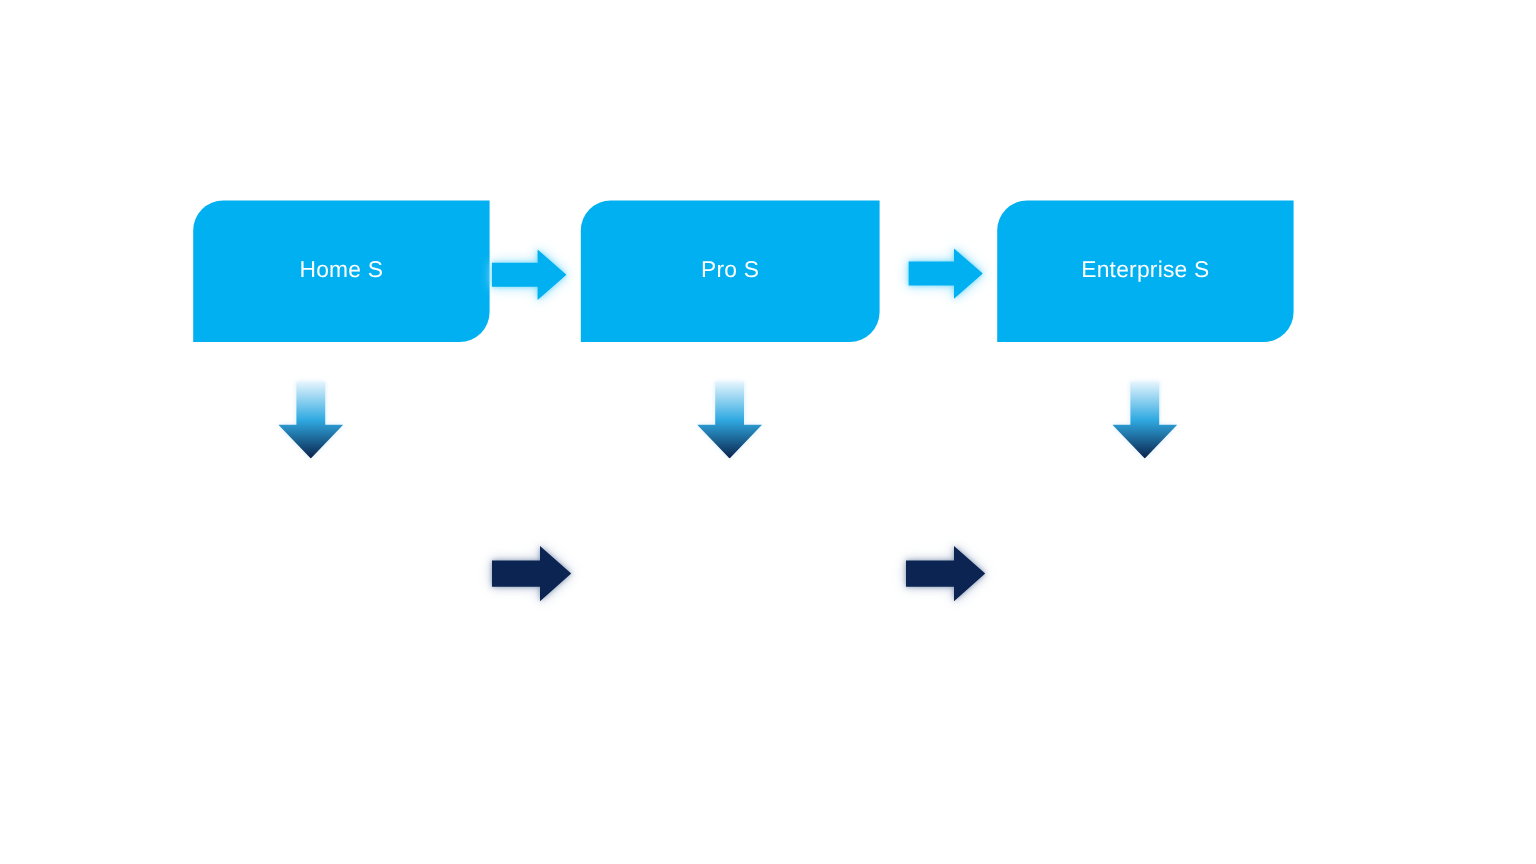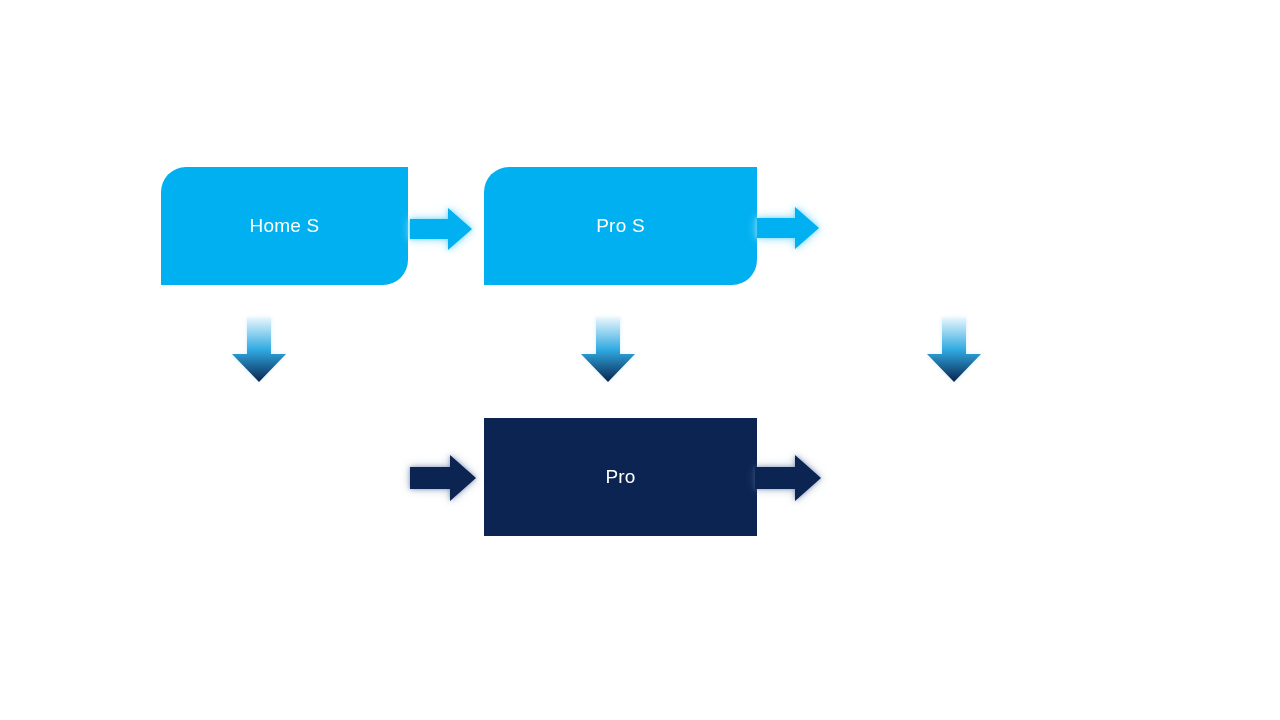--- a/index.html
+++ b/index.html
@@ -35,21 +35,21 @@
     background:var(--top-fill);
     top:167px;height:118px;
     border-radius:25px 0 25px 0;
   }
   .node-bottom{
     background:var(--navy-fill);
     top:418px;height:118px;
     border-radius:0;
   }
   .pos-a{left:141px;width:247px;margin-left:20px;}
-  .pos-b{left:484px;width:273px;justify-content:center;}
+  .pos-b{left:484px;width:249px;justify-content:center;}
   .pos-c{left:831px;width:247px;}
   .arrow{position:absolute;display:block;}
   .arrow-right-top{
     filter:drop-shadow(0 0 2px rgba(120,216,250,0.95)) drop-shadow(0 0 5px rgba(150,225,251,0.8));
   }
   .arrow-right-bottom{
     filter:drop-shadow(0 0 2px rgba(70,95,140,0.55)) drop-shadow(0 0 5px rgba(100,125,165,0.4));
   }
   .arrow-down{
     filter:drop-shadow(0 0 2px rgba(140,200,240,0.35));
@@ -72,24 +72,24 @@
       </linearGradient>
     </defs>
   </svg>
 
   <div class="node node-top pos-a">
     <span>Home S</span>
   </div>
   <div class="node node-top pos-b">
     <span>Pro S</span>
   </div>
+  <div class="node node-top pos-c">
+    <span>Enterprise S</span>
+  </div>
 
-  <div class="node node-bottom pos-b">
-    <span>Pro</span>
-  </div>
 
   <svg class="arrow arrow-right-top" style="left:410px;top:208px;" width="62" height="42" viewBox="0 0 62 42">
     <polygon class="fill-light" points="0,11 38,11 38,0 62,21 38,42 38,31 0,31"></polygon>
   </svg>
   <svg class="arrow arrow-right-top" style="left:757px;top:207px;" width="62" height="42" viewBox="0 0 62 42">
     <polygon class="fill-light" points="0,11 38,11 38,0 62,21 38,42 38,31 0,31"></polygon>
   </svg>
 
   <svg class="arrow arrow-right-bottom" style="left:410px;top:455px;" width="66" height="46" viewBox="0 0 66 46">
     <polygon class="fill-navy" points="0,12 40,12 40,0 66,23 40,46 40,34 0,34"></polygon>

